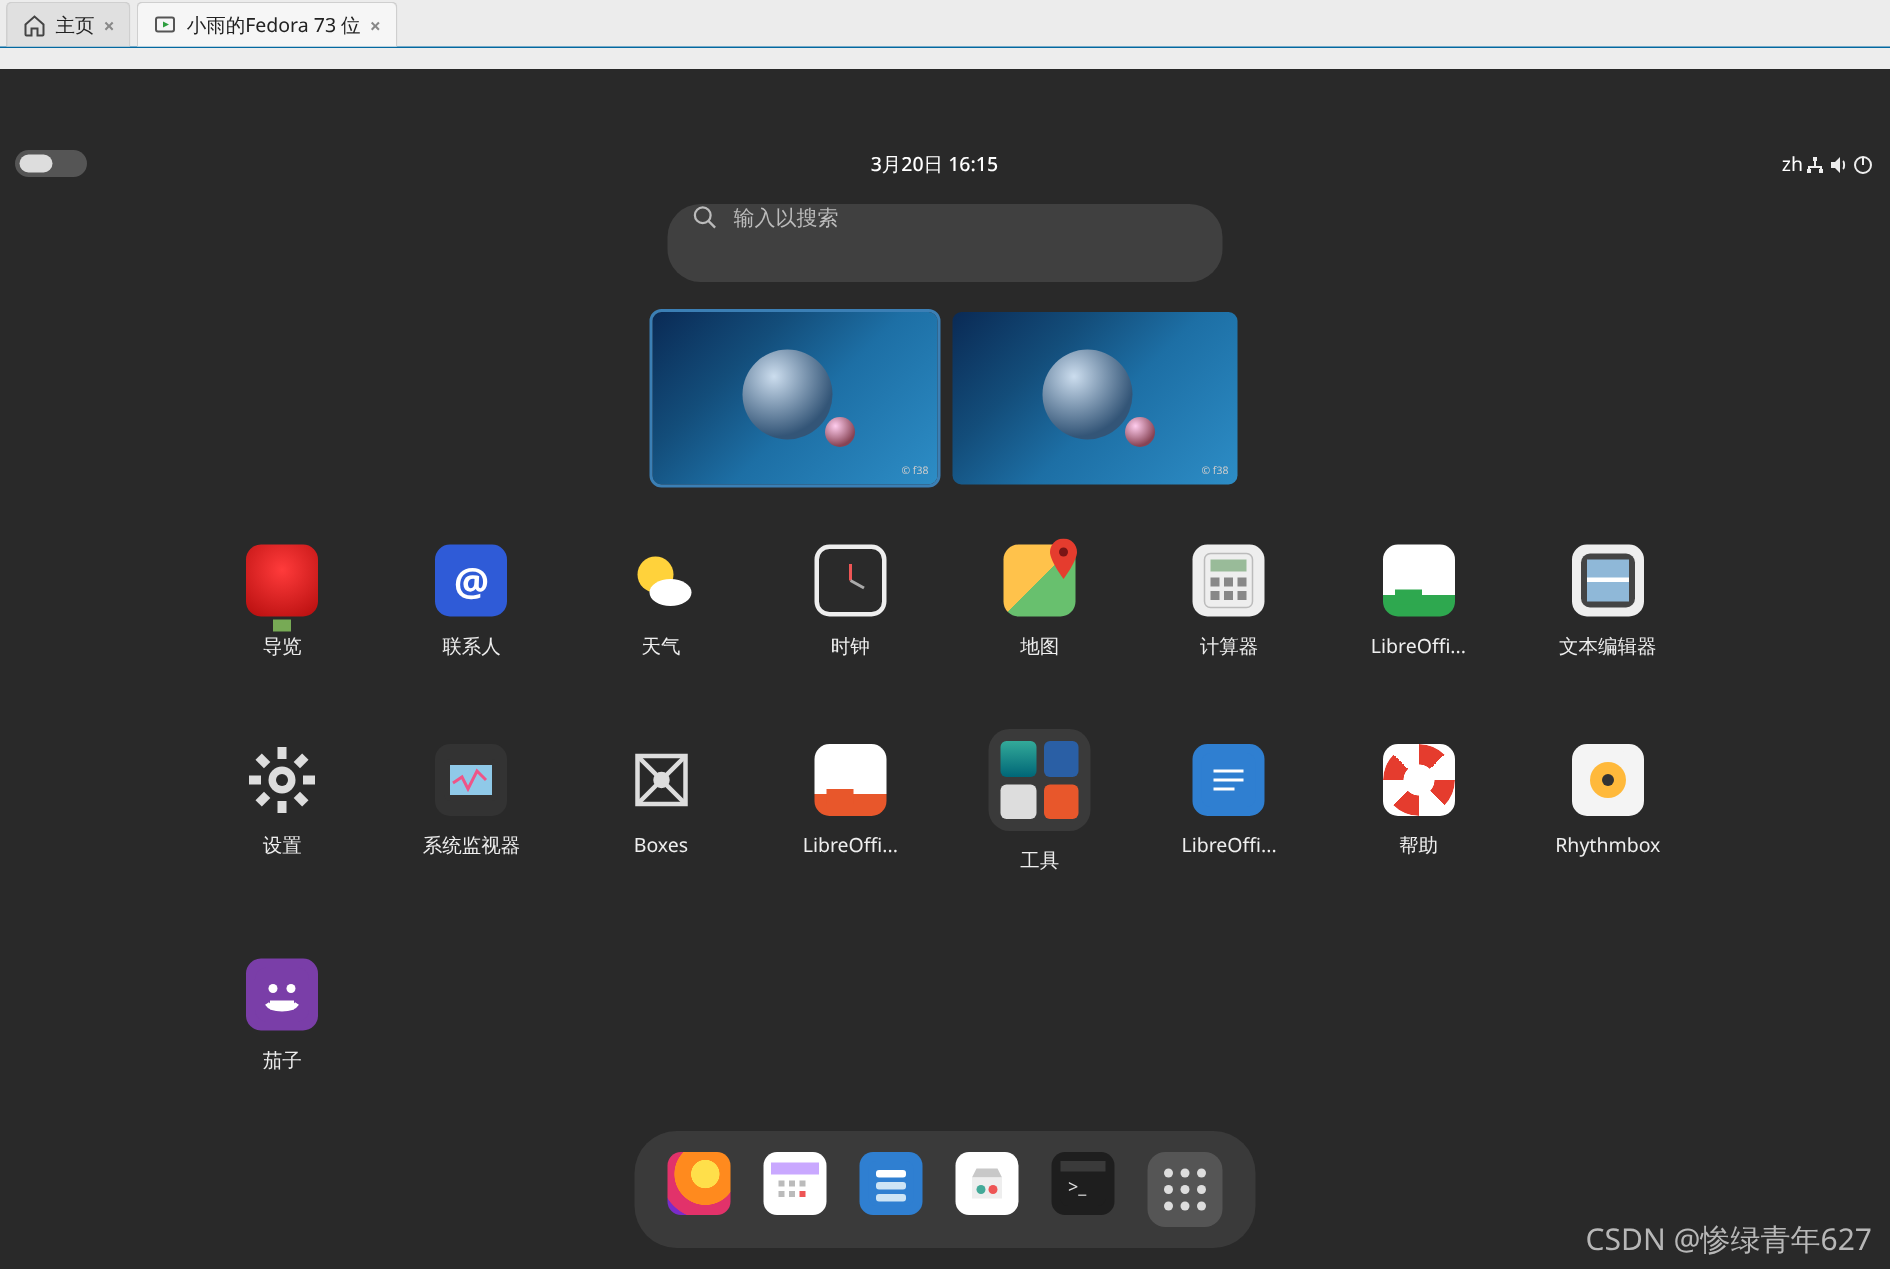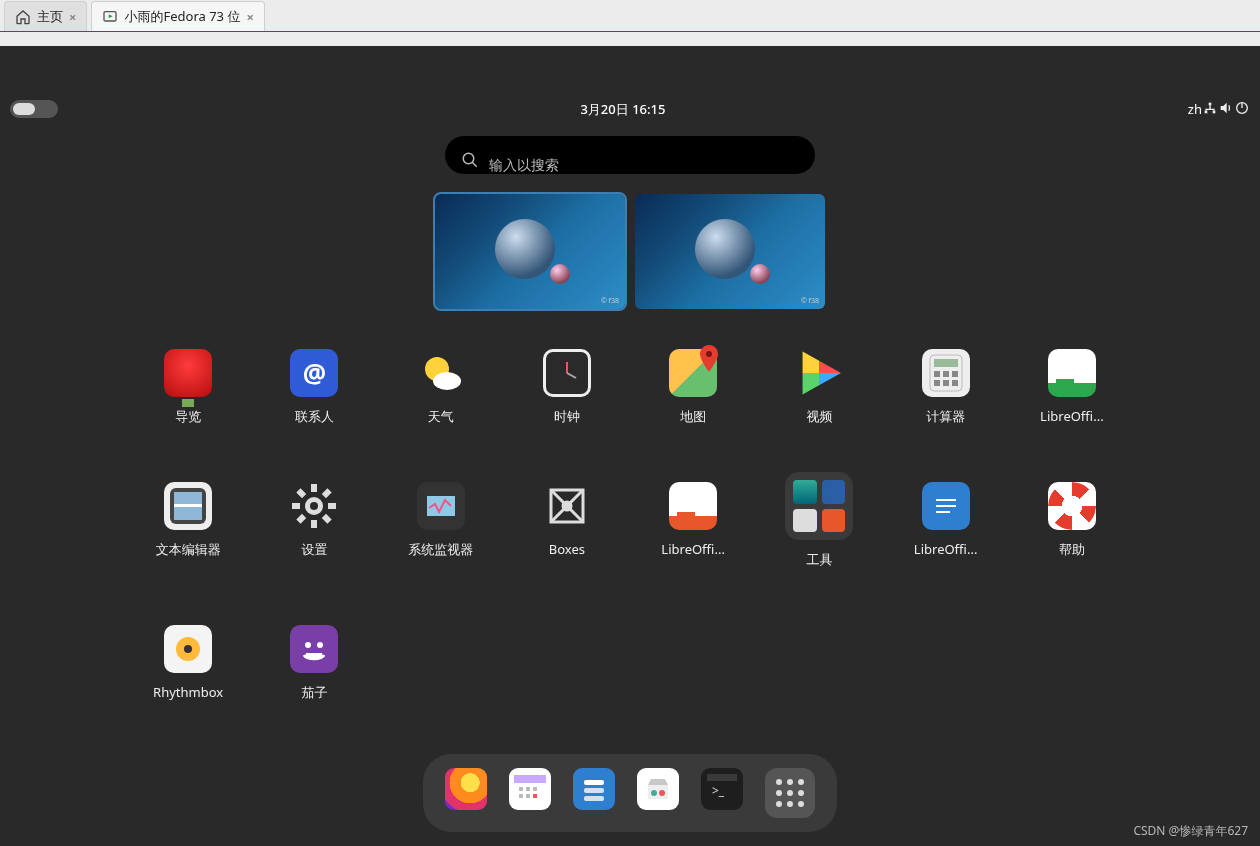--- a/index.html
+++ b/index.html
@@ -14,25 +14,25 @@
   .filler { height:14px; background:#ededed; }
 
   
   .desktop { position:absolute; left:0; right:0; top:46px; bottom:0; background:#292929; color:#fff; }
 
   .topbar { height:30px; display:flex; align-items:center; justify-content:space-between; padding:0 10px; font-size:13px;margin-top:48px; }
   .topbar-left { display:flex; align-items:center;}
   .pill { width:48px; height:18px; border-radius:10px; background:#555; position:relative;}
   .pill::before{content:""; position:absolute; left:3px; top:3px; width:22px; height:12px; background:#ddd; border-radius:7px;}
   .topbar-center { font-weight:500;}
-  .topbar-right { display:flex; align-items:flex-start; gap:0;}
+  .topbar-right { display:flex; align-items:flex-end; gap:0;}
   .topbar-right svg { display:block; }
 
   .search-wrap { display:flex; justify-content:center; margin-top:12px;}
-  .search { width:370px; height:38px; background:#000000; border-radius:22px; display:flex; align-items:flex-end; padding:0 16px; gap:10px; color:#bbb;}
+  .search { width:370px; height:52px; background:#404040; border-radius:22px; display:flex; align-items:flex-start; padding:0 16px; gap:10px; color:#bbb;}
   .search input { flex:1; background:transparent; border:none; outline:none; color:#eee; font-size:14px;}
   .search input::placeholder{ color:#bbb;}
 
   .workspaces { display:flex; justify-content:center; gap:10px; margin-top:20px;}
   .ws { width:190px; height:115px; border-radius:6px; overflow:hidden; position:relative; background:linear-gradient(135deg,#0a2a55 0%,#134d7a 30%,#1d6fa5 55%,#2d8dc6 100%); cursor:pointer;}
   .ws.active { outline:2px solid #3b7fb5;}
   .bubble{position:absolute; border-radius:50%;}
   .b1{width:60px;height:60px;left:60px;top:25px;background:radial-gradient(circle at 35% 30%,#cde,#357 70%);}
   .b2{width:20px;height:20px;left:115px;top:70px;background:radial-gradient(circle at 35% 30%,#fce,#845 70%);}
   .ws-sig{position:absolute;right:6px;bottom:4px;font-size:7px;color:#ccc;}
@@ -43,21 +43,21 @@
   .app .lbl { font-size:13px; color:#eee; max-width:96px; white-space:nowrap; overflow:hidden; text-overflow:ellipsis; text-align:center;}
   .folder-wrap{width:68px;height:68px;background:#3a3a3a;border-radius:14px;display:grid;grid-template-columns:1fr 1fr;grid-template-rows:1fr 1fr;gap:5px;padding:8px;margin-top:-10px;}
   .folder-wrap .mini{border-radius:4px;}
 
   .dock { position:absolute; bottom:14px; left:50%; transform:translateX(-50%); display:flex; gap:22px; padding:14px 22px; background:#3a3a3a; border-radius:28px;}
   .dock .ditem{ width:42px;height:42px; border-radius:9px; display:flex; align-items:center; justify-content:center; cursor:pointer;}
   .dock .ditem.highlight{ background:#555; border-radius:12px; padding:4px; width:50px;height:50px;}
   .grid-dots{display:grid;grid-template-columns:repeat(3,6px);grid-template-rows:repeat(3,6px);gap:5px;}
   .grid-dots span{width:6px;height:6px;background:#ddd;border-radius:50%;}
 
-  .watermark{position:absolute; right:12px; bottom:6px; color:#b7b7b7; font-size:12px;}
+  .watermark{position:absolute; right:12px; bottom:6px; color:#b7b7b7; font-size:20px;}
 
   
   .ic-balloon{background:radial-gradient(circle at 50% 35%,#ff3b3b,#b50d0d);border-radius:50% 50% 50% 50%/55% 55% 45% 45%;position:relative;}
   .ic-balloon::after{content:"";position:absolute;bottom:-10px;left:50%;transform:translateX(-50%);width:12px;height:8px;background:#7a5;}
   .ic-contacts{background:#2f5bd7;}
   .ic-weather{position:relative;}
   .ic-clock{background:#2a2a2a;border-radius:50%;border:3px solid #eee;}
   .ic-maps{background:linear-gradient(135deg,#ffc24b 50%,#68c06e 50%);}
   .ic-text{background:#fff;}
   .ic-fedora{background:#fff;border-radius:50%;}
@@ -191,24 +191,20 @@
       </div>
     <div class="app">
         <div class="icon ic-maps" style="position:relative;">
           <svg style="position:absolute;top:-4px;right:-2px" width="20" height="28" viewBox="0 0 20 28">
             <path d="M10 0C5 0 1 4 1 9c0 6 9 18 9 18s9-12 9-18c0-5-4-9-9-9z" fill="#e53c2e"></path>
             <circle cx="10" cy="9" r="3" fill="#7a1515"></circle>
           </svg>
         </div>
         <div class="lbl">地图</div>
       </div>
-    <div class="app">
-        <div class="icon ic-video"></div>
-        <div class="lbl">视频</div>
-      </div>
 
     <div class="app">
         <div class="icon ic-calc">
           <svg width="48" height="48" viewBox="0 0 48 48">
             <rect x="8" y="6" width="32" height="36" rx="4" fill="#eee" stroke="#bbb"></rect>
             <rect x="12" y="10" width="24" height="8" fill="#9b9"></rect>
             <g fill="#888">
               <rect x="12" y="22" width="6" height="6"></rect>
               <rect x="21" y="22" width="6" height="6"></rect>
               <rect x="30" y="22" width="6" height="6"></rect>

